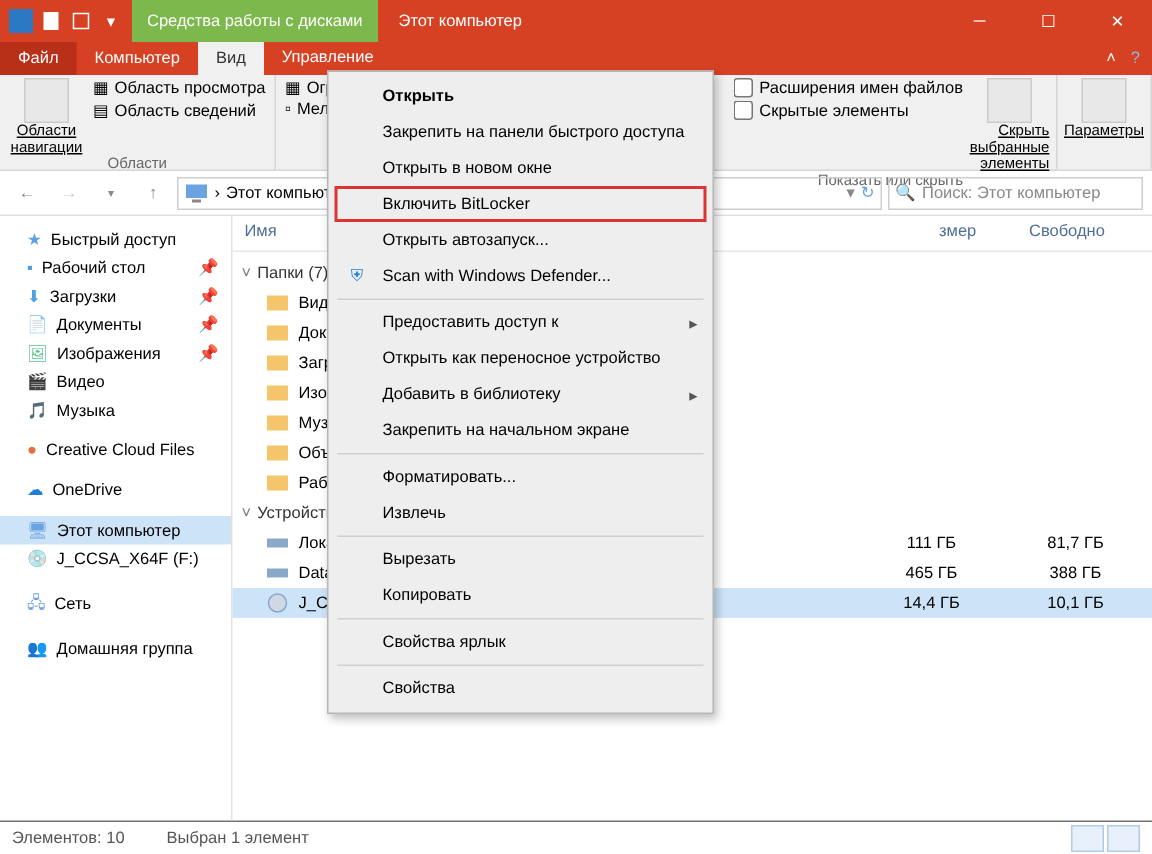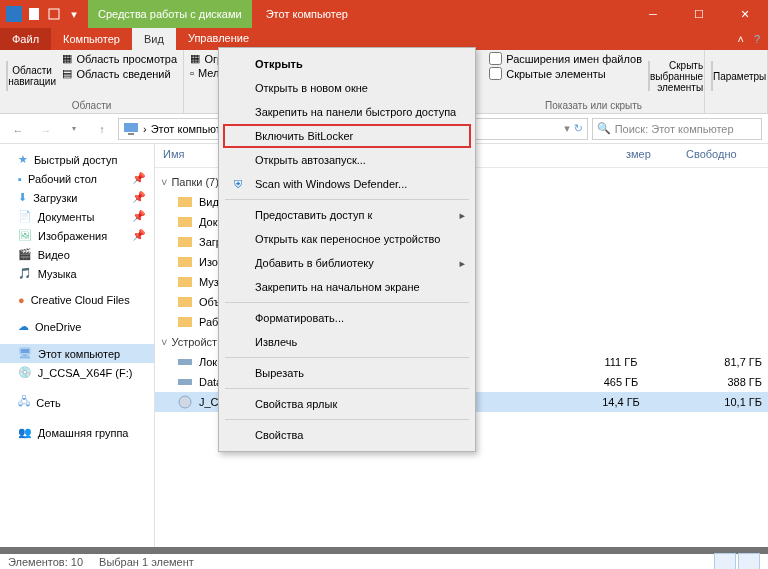--- a/index.html
+++ b/index.html
@@ -17,21 +17,21 @@
 .tabbar .tab { padding: 4px 12px; display: flex; align-items: center; }
 .tabbar .tab.file { background: #b83018; }
 .tabbar .tab.active { background: #f0f0f0; color: #333; }
 .tabbar .ctx-sub { color: #fff; padding: 4px 12px; }
 .tabbar .right-icons { margin-left: auto; display: flex; gap: 10px; padding-right: 8px; align-items: center; color: #fff; }
 
 .ribbon { height: 64px; background: #f0f0f0; border-bottom: 1px solid #d6d6d6; display: flex; }
 .ribbon .group { border-right: 1px solid #d6d6d6; padding: 2px 6px 0 6px; display: flex; flex-direction: column; }
 .ribbon .group .controls { display: flex; gap: 6px; flex: 1; }
 .ribbon .group .label { font-size: 10px; color: #666; text-align: center; padding-bottom: 2px; }
-.ribbon .bigbtn { display: flex; flex-direction: row; align-items: center; width: 50px; }
+.ribbon .bigbtn { display: flex; flex-direction: column; align-items: center; width: 50px; text-decoration: underline; }
 .ribbon .bigbtn .ico { width: 30px; height: 30px; background: #e8e8e8; border: 1px solid #ccc; }
 .ribbon .chk-col { display: flex; flex-direction: column; gap: 2px; font-size: 10px; }
 .ribbon .chk-col label { display: flex; align-items: center; gap: 4px; white-space: nowrap; }
 
 .addrbar { height: 30px; background: #fff; border-bottom: 1px solid #e1e1e1; display: flex; align-items: center; padding: 2px 6px; gap: 4px; }
 .addrbar .navbtn { width: 24px; height: 24px; display: flex; align-items: center; justify-content: center; color: #888; }
 .addrbar .pathbox { flex: 1; border: 1px solid #cfcfcf; height: 22px; display: flex; align-items: center; padding: 0 4px; gap: 4px; }
 .addrbar .pathbox .pc-icon { width: 16px; height: 16px; }
 .addrbar .searchbox { width: 170px; border: 1px solid #cfcfcf; height: 22px; display: flex; align-items: center; padding: 0 4px; color: #888; gap: 4px; }
 
@@ -48,24 +48,24 @@
 .colhead .c-type { flex:1; }
 .colhead .c-free { width: 90px; }
 
 .filelist { padding: 4px 0; }
 .grouphead { display: flex; align-items: center; gap: 4px; padding: 4px 6px; color: #333; }
 .grouphead .caret { color: #777; }
 .row { display: flex; align-items: center; padding: 2px 6px 2px 22px; gap: 6px; }
 .row .ricon { width: 16px; height: 16px; }
 .row .name { width: 178px; white-space: nowrap; overflow: hidden; text-overflow: ellipsis; }
 .row .total { width: 90px; margin-left: auto; text-align: center; }
-.row .free { width: 90px; text-align: right; }
+.row .free { width: 90px; text-align: center; }
 .row.sel { background: #cde3f8; }
 
-.statusbar { height: 22px; border-top: 7px solid #737373; display: flex; align-items: center; padding: 0 8px; gap: 16px; color: #555; }
+.statusbar { height: 22px; border-top: 1px solid #737373; display: flex; align-items: center; padding: 0 8px; gap: 28px; color: #555; }
 .statusbar .views { margin-left: auto; display: flex; gap: 2px; }
 .statusbar .viewbtn { width: 22px; height: 18px; border: 1px solid #b0cde8; background: #e8f1fb; }
 
 
 .ctxmenu { position: absolute; left: 218px; top: 47px; width: 258px; background: #eeeeee; border: 1px solid #b6b6b6; box-shadow: 2px 3px 6px rgba(0,0,0,0.25); padding: 4px; z-index: 100; }
 .ctxmenu .mi { display: flex; align-items: center; padding: 4px 6px; gap: 8px; }
 .ctxmenu .mi .mico { width: 18px; height: 16px; display: flex; align-items: center; justify-content: center; }
 .ctxmenu .mi .mtxt { flex: 1; white-space: nowrap; }
 .ctxmenu .mi .arrow { color: #555; }
 .ctxmenu .msep { height: 1px; background: #cfcfcf; margin: 3px 2px; }
@@ -364,25 +364,25 @@
   </div>
 </div>
 
 <div class="ctxmenu">
   <div class="mi bold">
       <span class="mico"></span>
       <span class="mtxt">Открыть</span>
     </div>
   <div class="mi">
       <span class="mico"></span>
+      <span class="mtxt">Закрепить на панели быстрого доступа</span>
+    </div>
+  <div class="mi">
+      <span class="mico"></span>
       <span class="mtxt">Открыть в новом окне</span>
-    </div>
-  <div class="mi">
-      <span class="mico"></span>
-      <span class="mtxt">Закрепить на панели быстрого доступа</span>
     </div>
   <div class="mi highlight">
       <span class="mico"></span>
       <span class="mtxt">Включить BitLocker</span>
     </div>
   <div class="mi">
       <span class="mico"></span>
       <span class="mtxt">Открыть автозапуск...</span>
     </div>
   <div class="mi">
@@ -415,20 +415,24 @@
     </div>
   <div class="mi">
       <span class="mico"></span>
       <span class="mtxt">Извлечь</span>
     </div>
   <div class="msep"></div>
   <div class="mi">
       <span class="mico"></span>
       <span class="mtxt">Вырезать</span>
     </div>
+  <div class="mi">
+      <span class="mico"></span>
+      <span class="mtxt">Копировать</span>
+    </div>
   <div class="msep"></div>
   <div class="mi">
       <span class="mico"></span>
       <span class="mtxt">Свойства ярлык</span>
     </div>
   <div class="msep"></div>
   <div class="mi">
       <span class="mico"></span>
       <span class="mtxt">Свойства</span>
     </div>

